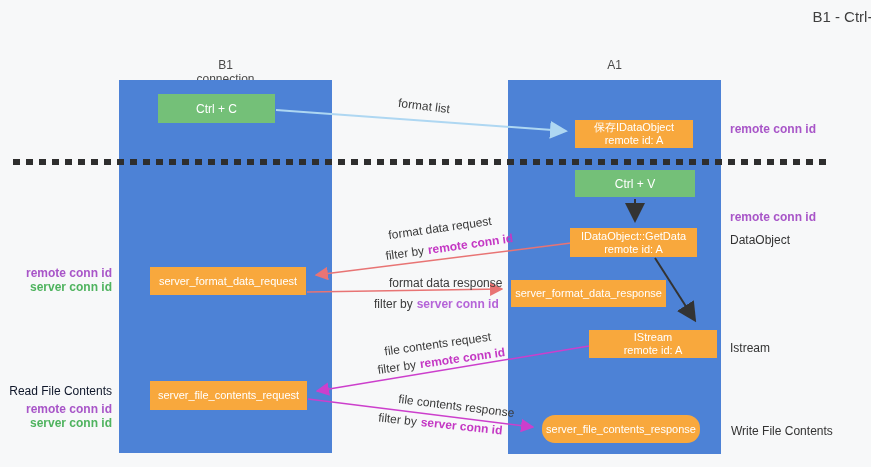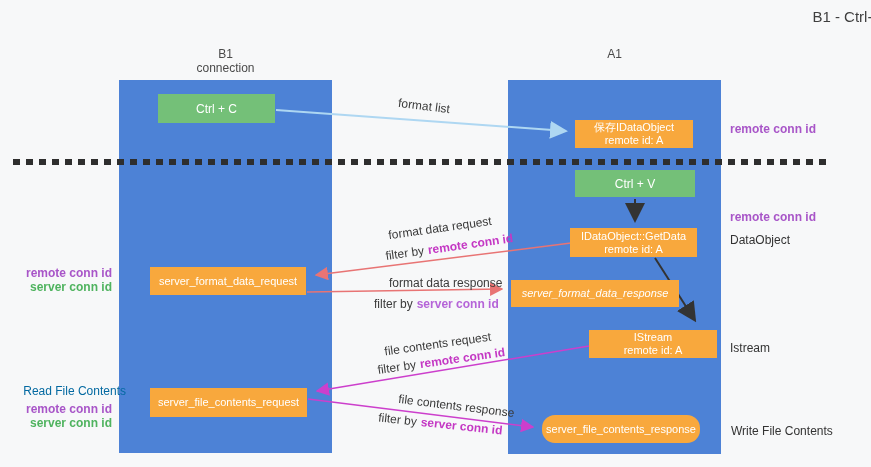--- a/index.html
+++ b/index.html
@@ -6,21 +6,21 @@
     --background:#f7f8f9; --panel-blue:#4d82d6; --box-orange:#f8a83d; --box-green:#74c078;
     --purple-label:#a855c8; --green-label:#4fb35f; --magenta-label:#c438c4; --violet-label:#b564d8;
     --arrow-red:#e87474; --arrow-magenta:#cc3fcc; --arrow-lightblue:#aed7f2;
     --dash-line:#2e2e2e; --text-dark:#3a3a3a;
   }
   *{box-sizing:border-box;margin:0;padding:0;}
   body{font-family:"Liberation Sans",sans-serif;background:#fff;}
   #canvas{position:relative;width:871px;height:467px;background:var(--background);overflow:hidden;}
 
   .title{position:absolute;top:6px;left:16px;width:871px;text-align:right;font-size:15px;line-height:21px;color:#3f3f3f;}
-  .col-header{position:absolute;width:213px;text-align:center;font-size:12px;line-height:14px;color:#4a4a4a;}
+  .col-header{position:absolute;width:213px;text-align:center;font-size:12px;line-height:14px;color:#4a4a4a;margin-top:11px;}
   .panel{position:absolute;background:var(--panel-blue);}
   .panel-left{left:119px;top:80px;width:213px;height:373px;}
   .panel-right{left:508px;top:80px;width:213px;height:374px;}
 
   .dashed-line{position:absolute;left:13px;top:159px;width:818px;height:6px;
     background:repeating-linear-gradient(90deg,var(--dash-line) 0 7px,transparent 7px 13px);}
 
   svg.arrows{position:absolute;left:0;top:0;width:871px;height:467px;pointer-events:none;}
 
   .box{position:absolute;display:flex;flex-direction:column;align-items:center;justify-content:center;
@@ -97,30 +97,30 @@
 
   <div class="box orange" style="left:570px;top:228px;width:127px;height:29px;">
     <div>IDataObject::GetData</div>
     <div>remote id: A</div>
   </div>
 
   <div class="box orange" style="left:150px;top:267px;width:156px;height:28px;">
     <div>server_format_data_request</div>
   </div>
 
-  <div class="box orange" style="left:511px;top:280px;width:168px;height:27px;font-style:italic;">
+  <div class="box orange" style="left:511px;top:280px;width:155px;height:27px;">
     <div>server_format_data_response</div>
   </div>
 
   <div class="box orange" style="left:589px;top:330px;width:128px;height:28px;">
     <div>IStream</div>
     <div>remote id: A</div>
   </div>
 
-  <div class="box orange" style="left:150px;top:381px;width:157px;height:29px;margin-top:7px;">
+  <div class="box orange" style="left:150px;top:381px;width:157px;height:29px;">
     <div>server_file_contents_request</div>
   </div>
 
   <div class="box orange" style="left:542px;top:415px;width:158px;height:28px;border-radius:13px;">
     <div>server_file_contents_response</div>
   </div>
 
   <div class="dashed-line"></div>
 
   <div class="arrow-label" style="left:398px;top:99px;transform:rotate(7deg);">format list</div>
@@ -146,17 +146,17 @@
   </div>
 
   <div class="side-label purple" style="left:730px;top:122px;">remote conn id</div>
   <div class="side-label purple" style="left:730px;top:210px;">remote conn id</div>
   <div class="side-label" style="left:730px;top:233px;">DataObject</div>
   <div class="side-label" style="left:730px;top:341px;">Istream</div>
   <div class="side-label" style="left:731px;top:424px;">Write File Contents</div>
 
   <div class="side-label purple left-col-label" style="top:266px;">remote conn id</div>
   <div class="side-label green left-col-label" style="top:280px;">server conn id</div>
-  <div class="side-label left-col-label" style="top:384px;color:#0369a1;margin-left:14px;">Read File Contents</div>
+  <div class="side-label left-col-label" style="top:384px;color:#0f172a;">Read File Contents</div>
   <div class="side-label purple left-col-label" style="top:402px;">remote conn id</div>
   <div class="side-label green left-col-label" style="top:416px;">server conn id</div>
 
 </div>
 
 </body></html>

